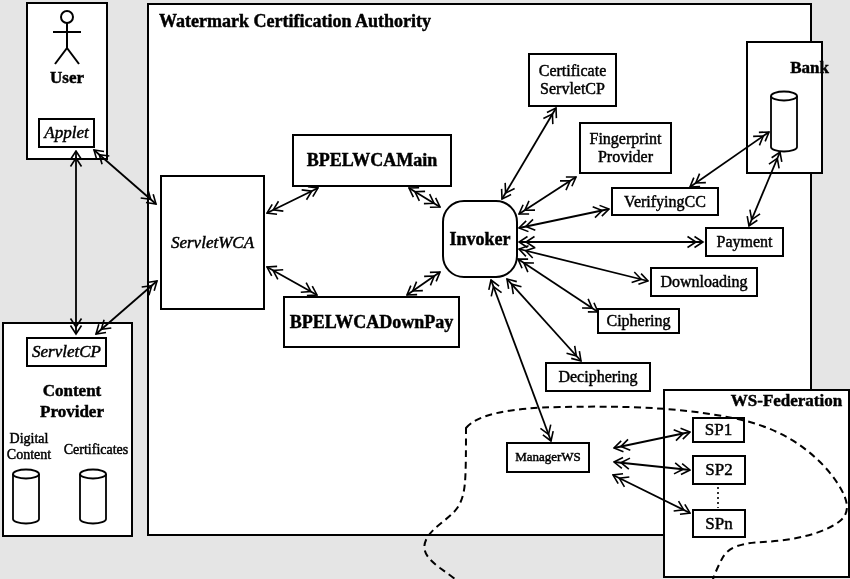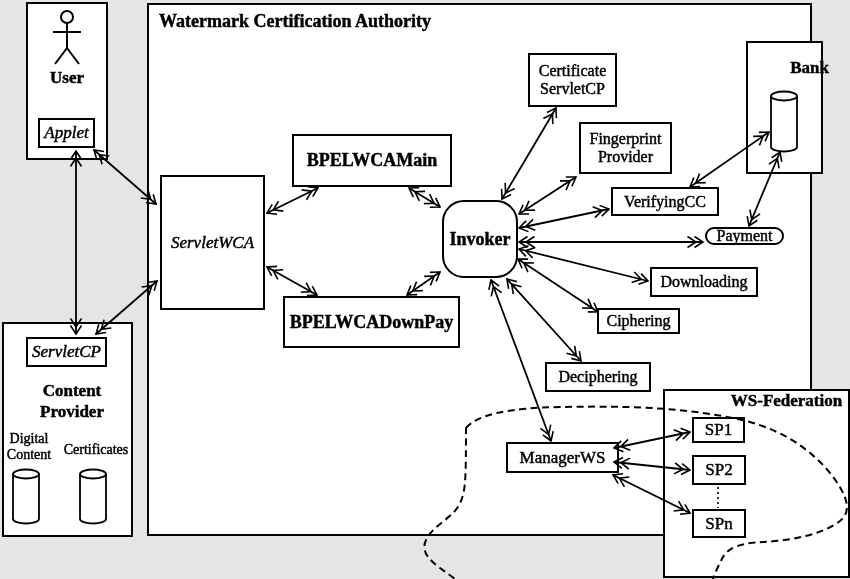--- a/index.html
+++ b/index.html
@@ -31,39 +31,39 @@
   <div class="box b" style="left:442px;top:200px;width:76px;height:78px;border-radius:22px;font-size:18px;border-width:2.5px;">Invoker</div>
 
   <div class="box b" style="left:283px;top:296px;width:177px;height:52px;font-size:18px;border-width:2.5px;">BPELWCADownPay</div>
 
   <div class="box" style="left:528px;top:53px;width:89px;height:54px;">Certificate ServletCP</div>
 
   <div class="box" style="left:579px;top:122px;width:93px;height:52px;">Fingerprint Provider</div>
 
   <div class="box" style="left:611px;top:187px;width:108px;height:29px;">VerifyingCC</div>
 
-  <div class="box" style="left:705px;top:227px;width:79px;height:18px;border-radius:15px;">Payment</div>
+  <div class="box" style="left:705px;top:227px;width:79px;height:30px;">Payment</div>
 
   <div class="box" style="left:650px;top:267px;width:108px;height:30px;">Downloading</div>
 
   <div class="box" style="left:597px;top:308px;width:83px;height:26px;">Ciphering</div>
 
   <div class="box" style="left:545px;top:362px;width:106px;height:30px;">Deciphering</div>
 
   <div class="box" style="left:746px;top:41px;width:77px;height:133px;"></div>
   <div class="lbl b" style="left:746px;top:58px;width:77px;text-align:center;font-size:17px;margin-left:25px;">Bank</div>
 
   <div class="box" style="left:663px;top:389px;width:187px;height:189px;"></div>
   <div class="lbl b" style="left:663px;top:391px;width:183px;text-align:center;font-size:17px;padding-left:32px;">WS-Federation</div>
 
   <div class="box" style="left:692px;top:417px;width:53px;height:26px;font-size:17px;">SP1</div>
   <div class="box" style="left:692px;top:455px;width:54px;height:30px;font-size:17px;">SP2</div>
   <div class="box" style="left:692px;top:509px;width:54px;height:29px;font-size:17px;">SPn</div>
 
-  <div class="box" style="left:506px;top:442px;width:113px;height:31px;font-size:17px;">ManagerWS</div>
+  <div class="box" style="left:506px;top:442px;width:84px;height:31px;font-size:13px;">ManagerWS</div>
 
   <div class="box" style="left:2px;top:322px;width:131px;height:215px;"></div>
   <div class="box i" style="left:26px;top:337px;width:81px;height:30px;font-size:17px;">ServletCP</div>
   <div class="lbl b" style="left:32px;top:380px;width:80px;text-align:center;font-size:17px;line-height:1.25;">Content Provider</div>
   <div class="lbl" style="left:0px;top:431px;width:58px;text-align:center;font-size:14px;">Digital Content</div>
   <div class="lbl" style="left:60px;top:442px;width:72px;text-align:center;font-size:14px;">Certificates</div>
 
   <svg id="overlay" width="850" height="579" viewBox="0 0 850 579">
     <defs>
       <marker id="m" viewBox="0 0 18 14" refX="16.5" refY="7" markerWidth="18" markerHeight="14" orient="auto-start-reverse" markerUnits="userSpaceOnUse">

